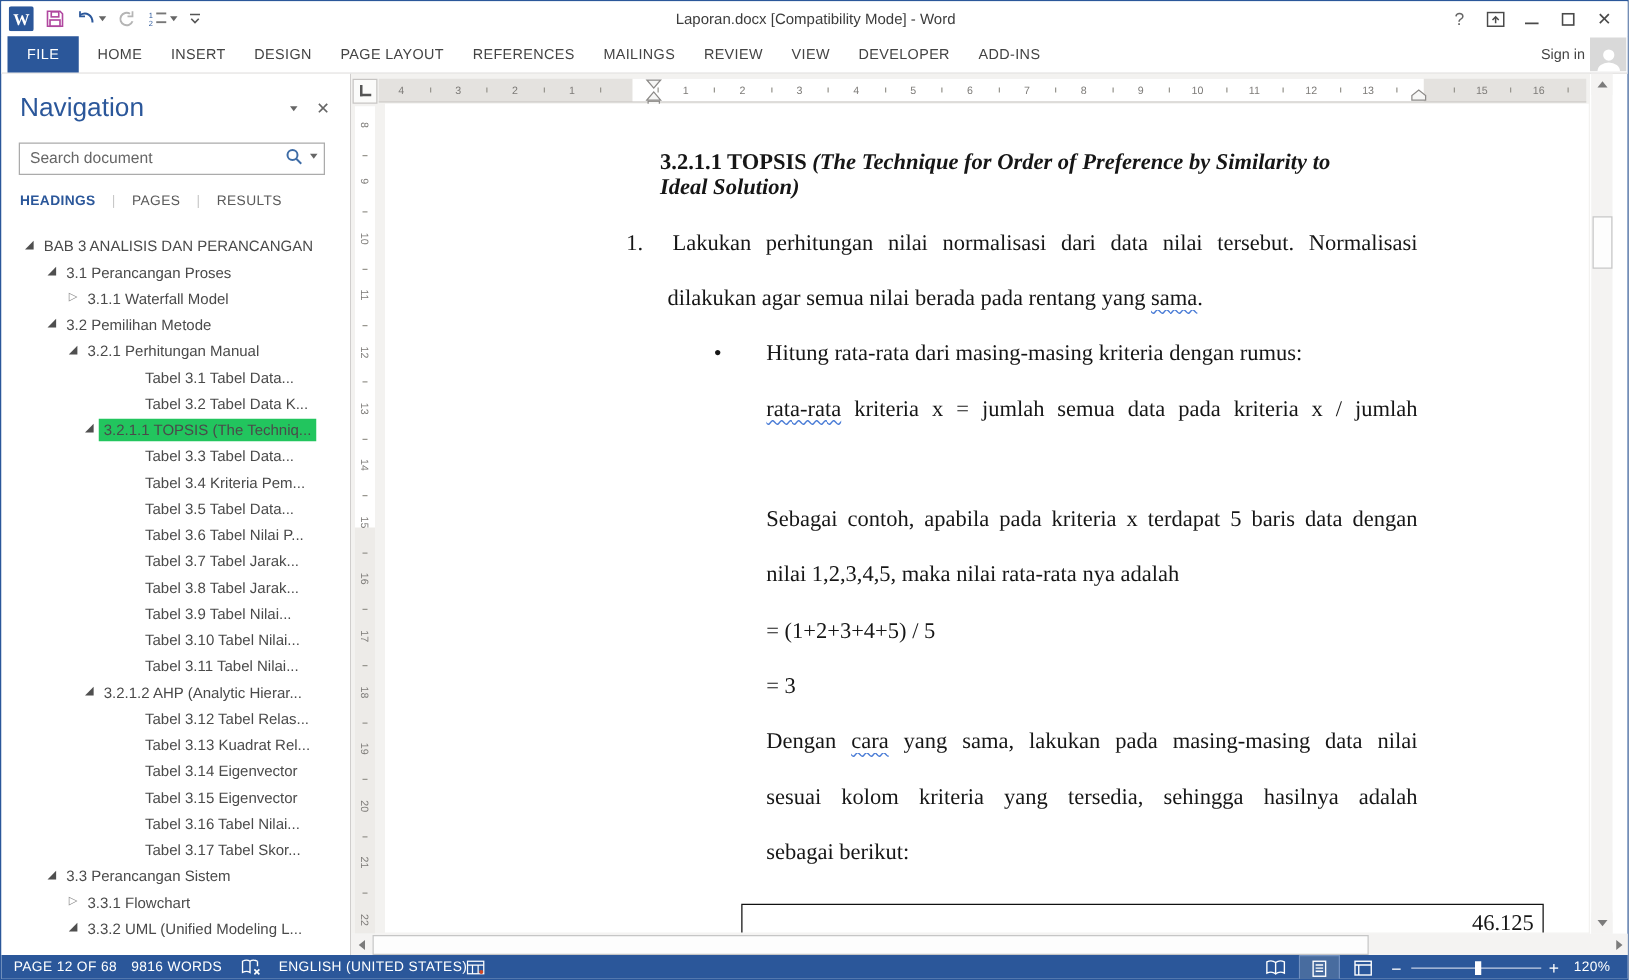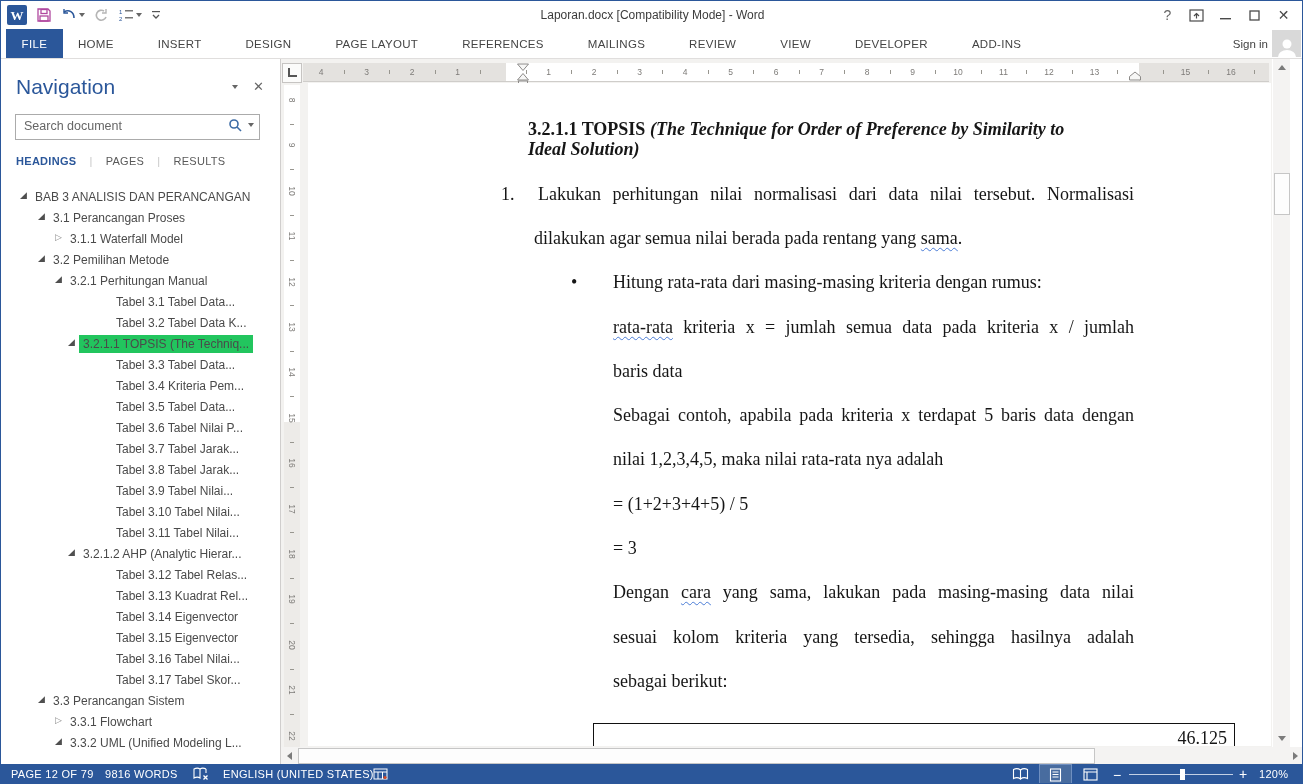--- a/index.html
+++ b/index.html
@@ -10,21 +10,21 @@
   .qat{position:absolute;left:6px;top:2px;height:24px;display:flex;align-items:center;gap:9px;}
   .qbtn{display:flex;align-items:center;gap:2px;}
   .ddarrow{width:0;height:0;border-left:3px solid transparent;border-right:3px solid transparent;border-top:4px solid #666;}
   .title-text{position:absolute;left:0;right:0;top:7px;text-align:center;font-size:12px;color:#3c3c3c;}
   .wincontrols{position:absolute;right:6px;top:0;height:28px;display:flex;align-items:center;}
   .wbtn{width:29px;height:24px;display:flex;align-items:center;justify-content:center;color:#4a4a4a;font-size:12px;}
   
   .ribbonrow{position:absolute;left:0;top:28px;width:1303px;height:29px;background:#fff;border-bottom:1px solid #e0dedd;}
   .filetab{position:absolute;left:5px;top:0;width:57px;height:29px;background:#2b579a;color:#fff;
            font-size:11.5px;display:flex;align-items:center;justify-content:center;letter-spacing:.4px;}
-  .rtabs{position:absolute;left:77px;top:0;height:29px;display:flex;align-items:center;gap:44px;}
+  .rtabs{position:absolute;left:77px;top:0;height:29px;display:flex;align-items:center;gap:23px;}
   .rtab{font-size:11.5px;color:#444;letter-spacing:.3px;}
   .signin{position:absolute;right:36px;top:0;height:29px;display:flex;align-items:center;font-size:11.5px;color:#444;}
   .avatar{position:absolute;right:3px;top:1px;width:29px;height:27px;background:#d9d9d9;display:flex;align-items:flex-end;justify-content:center;overflow:hidden;}
   
   .navpane{position:absolute;left:1px;top:58px;width:278px;height:705px;background:#fff;border-right:1px solid #d0cecd;}
   .navtitle{position:absolute;left:14px;top:16px;font-size:21px;color:#2b579a;}
   .nav-dd{position:absolute;right:42px;top:26px;}
   .nav-close{position:absolute;right:16px;top:20px;font-size:13px;color:#666;}
   .searchbox{position:absolute;left:13px;top:55px;width:243px;height:24px;border:1px solid #ababab;background:#fff;}
   .searchbox input{position:absolute;left:6px;top:3px;width:180px;border:none;outline:none;font-size:12.5px;color:#444;font-family:"Liberation Sans",sans-serif;}
@@ -389,21 +389,20 @@
     <div class="page">
       <div class="dtable">
         <div class="dtc2">46.125</div>
       </div>
     <div class="docline heading" style="top: 12px; margin-top: 24px;"><span class="b">3.2.1.1 TOPSIS </span><span class="b i">(The Technique for Order of Preference by Similarity to</span></div>
         <div class="docline heading" style="top: 56.3px;"><span class="b i">Ideal Solution)</span></div>
         <div class="docline list just" style="top: 100.6px;"><span>1.&nbsp;&nbsp;Lakukan perhitungan nilai normalisasi dari data nilai tersebut. Normalisasi</span></div>
         <div class="docline cont" style="top: 144.9px;"><span>dilakukan agar semua nilai berada pada rentang yang </span><span class="wavy">sama</span><span>.</span></div>
         <div class="docline bullet" style="top: 189.2px;"><span class="mk">•</span><span>Hitung rata-rata dari masing-masing kriteria dengan rumus:</span></div>
         <div class="docline sub just" style="top: 233.5px;"><span class="wavy">rata-rata</span><span> kriteria x = jumlah semua data pada kriteria x / jumlah</span></div>
-        <div class="docline sub" style="top: 277.8px;"><span>baris data</span></div>
         <div class="docline sub just" style="top: 322.1px;"><span>Sebagai contoh, apabila pada kriteria x terdapat 5 baris data dengan</span></div>
         <div class="docline sub" style="top: 366.4px;"><span>nilai 1,2,3,4,5, maka nilai rata-rata nya adalah</span></div>
         <div class="docline sub" style="top: 410.7px;"><span>= (1+2+3+4+5) / 5</span></div>
         <div class="docline sub" style="top: 455px;"><span>= 3</span></div>
         <div class="docline sub just" style="top: 499.3px;"><span>Dengan </span><span class="wavy">cara</span><span> yang sama, lakukan pada masing-masing data nilai</span></div>
         <div class="docline sub just" style="top: 543.6px;"><span>sesuai kolom kriteria yang tersedia, sehingga hasilnya adalah</span></div>
         <div class="docline sub" style="top: 587.9px;"><span>sebagai berikut:</span></div>
       </div>
   </div>
 
@@ -420,21 +419,21 @@
     <div class="sbtn" style="left:0;top:0;">
         <span class="tri-left"></span>
       </div>
     <div class="hthumb"></div>
     <div class="sbtn" style="left:1006px;top:0;">
         <span class="tri-right"></span>
       </div>
   </div>
 
   <div class="statusbar">
-    <span class="sb-item" style="left:10px;">PAGE 12 OF 79</span>
+    <span class="sb-item" style="left:10px;">PAGE 12 OF 68</span>
     <span class="sb-item" style="left:104px;">9816 WORDS</span>
     <span class="sb-item" style="left:192px;top:3px;">
       <svg width="16" height="14" viewBox="0 0 16 14" fill="none" stroke="#fff" stroke-width="1.1">
           <path d="M1 2 c2 -1 4.5 -1 6 0 v9 c-1.5 -1 -4 -1 -6 0 z"></path>
           <path d="M13 2 c-2 -1 -4.5 -1 -6 0"></path>
           <path d="M13 2 v4"></path>
           <path d="M10.5 8.5 l4 4 M14.5 8.5 l-4 4" stroke-width="1.3"></path>
         </svg>
     </span>
     <span class="sb-item" style="left:222px;">ENGLISH (UNITED STATES)</span>

